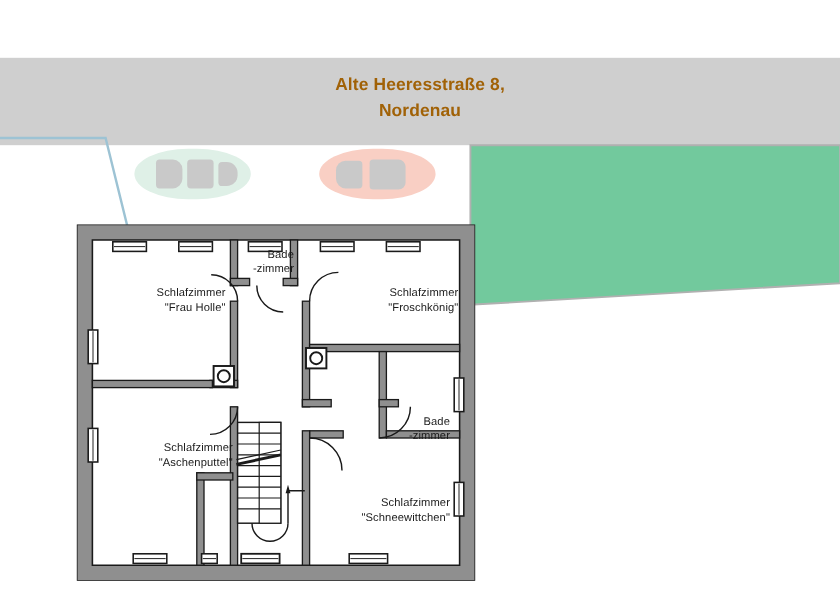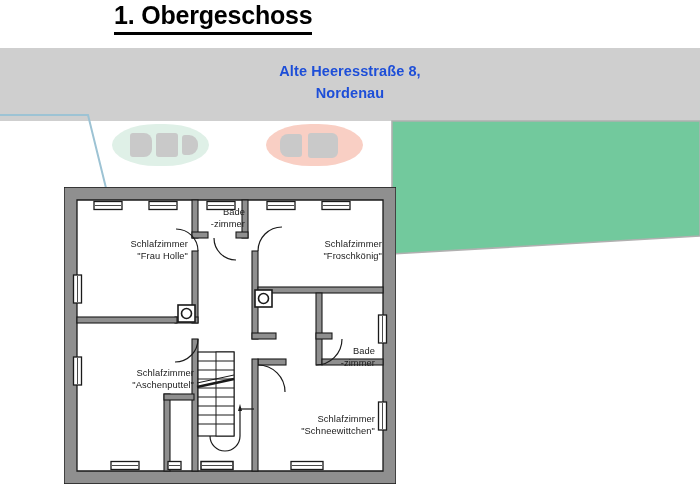--- a/index.html
+++ b/index.html
@@ -50,21 +50,21 @@
     width: 700px;
     height: 73px;
     background: #cfcfcf;
   }
   #address-text {
     position: absolute;
     left: 0;
     top: 13px;
     width: 700px;
     text-align: center;
-    color: #1d4ed8;
+    color: #a16207;
     font-size: 14.5px;
     font-weight: bold;
     line-height: 1.5;
     letter-spacing: 0.1px;
     white-space: pre-line;
   }
 
   
   #property-line { position:absolute; left:0; top:0; width:700px; height:452px; }
 
@@ -97,21 +97,20 @@
     text-align: right;
     white-space: pre-line;
     letter-spacing: 0.1px;
   }
 </style>
 </head>
 <body>
 
 <div id="page">
 
-  <div id="page-title">1. Obergeschoss</div>
 
   <div id="site-plate">
 
     <div id="address-banner"></div>
     <div id="address-text">Alte Heeresstraße 8,
 Nordenau</div>
 
     <svg id="lawn" viewBox="0 0 700 452" preserveAspectRatio="none">
       <polygon points="392,73 700,73 700,188 392,206" fill="#72c99d" stroke="#b0b0b0" stroke-width="1.6"></polygon>
     </svg>

